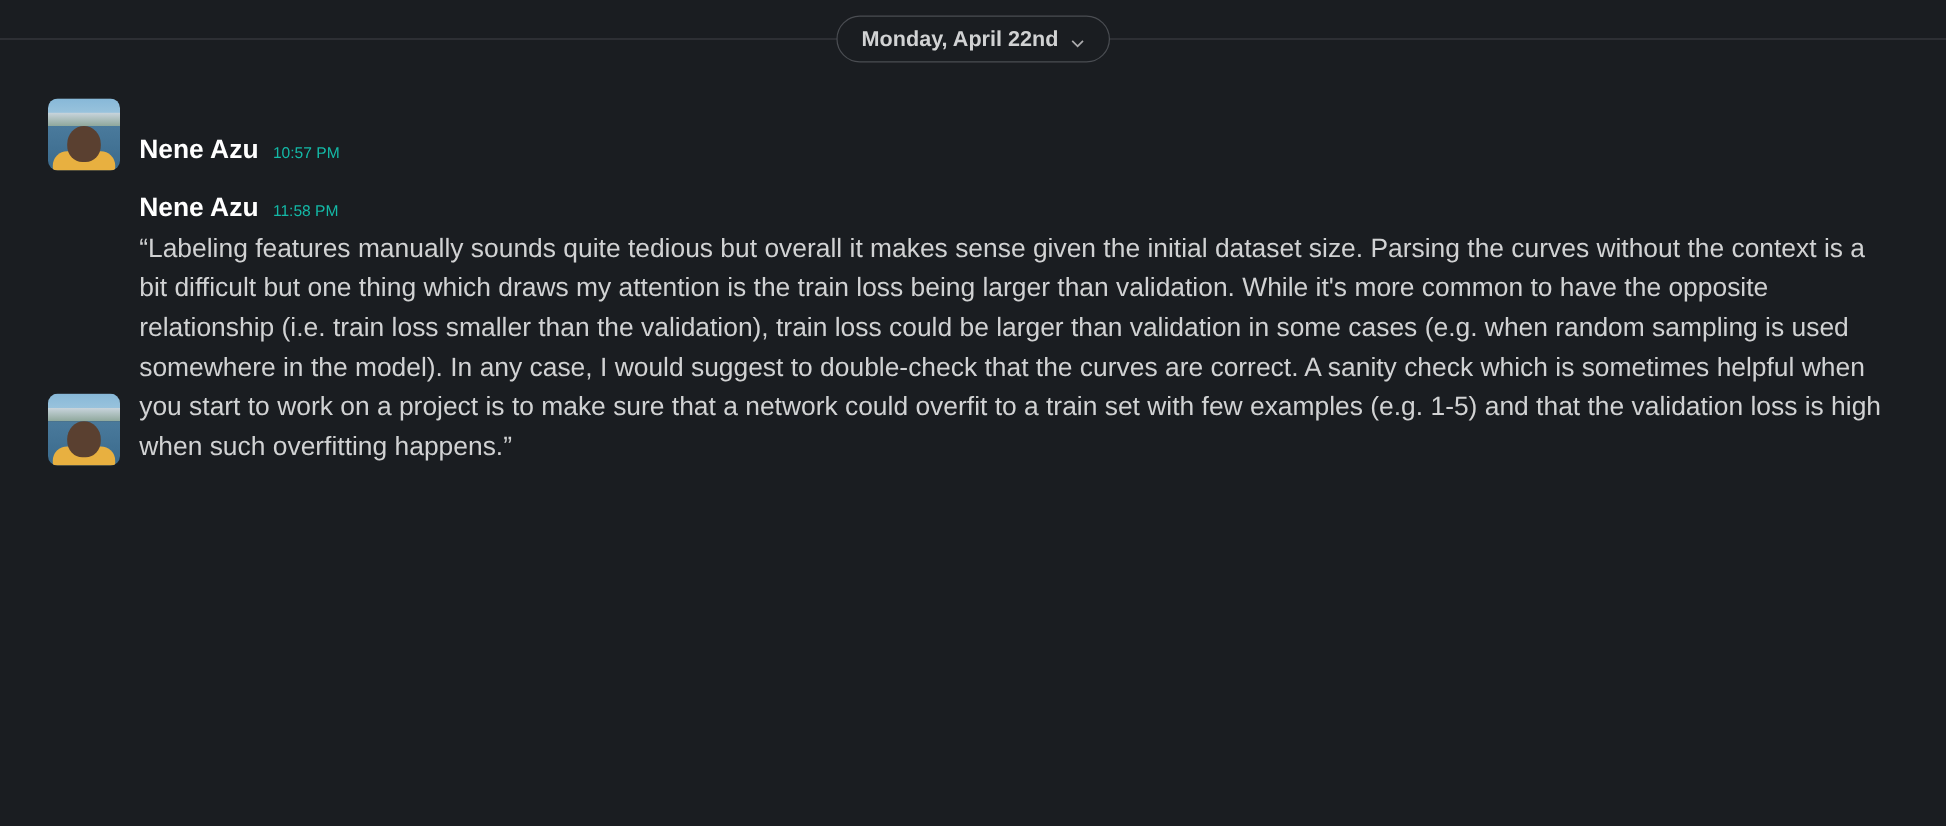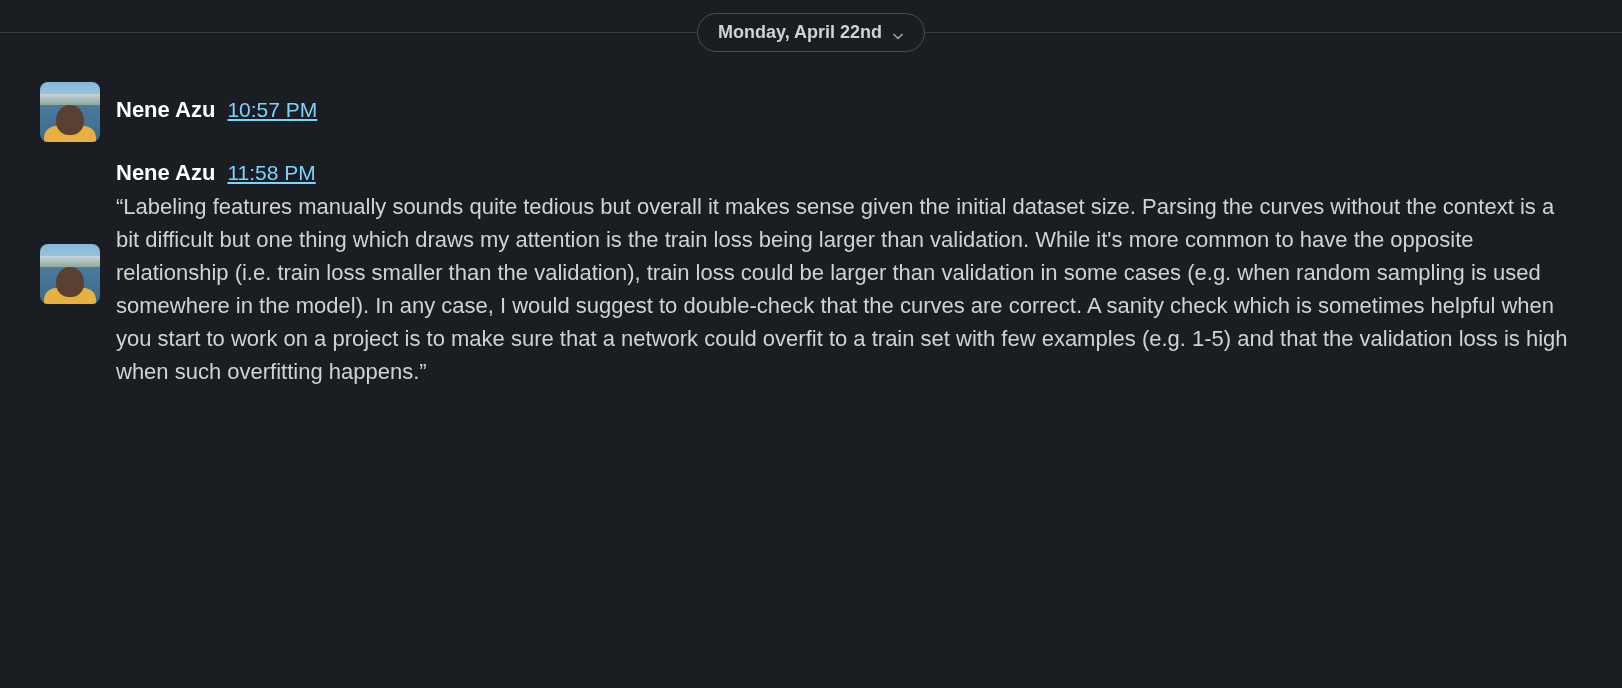--- a/index.html
+++ b/index.html
@@ -57,21 +57,21 @@
     .chevron-down svg {
       width: 100%;
       height: 100%;
       fill: #ababad;
     }
     .messages {
       padding: 30px 40px 0 40px;
     }
     .message {
       display: flex;
-      align-items: center;
+      align-items: flex-end;
       margin-bottom: 18px;
     }
     .avatar {
       width: 60px;
       height: 60px;
       border-radius: 8px;
       overflow: hidden;
       flex-shrink: 0;
       margin-right: 16px;
       position: relative;
@@ -130,24 +130,23 @@
       gap: 12px;
       margin-bottom: 4px;
     }
     .author-name {
       font-size: 22px;
       font-weight: 900;
       color: #ffffff;
       cursor: pointer;
     }
     .timestamp {
-      font-size: 21px;
-      color: #7dd3fc;
+      font-size: 13px;
+      color: #14b8a6;
       cursor: pointer;
-      text-decoration: underline;
     }
     .message-body {
       font-size: 22px;
       line-height: 1.5;
       color: #d1d2d3;
     }
     .message-paragraph {
       margin-bottom: 22px;
     }
     .message-paragraph:last-child {

